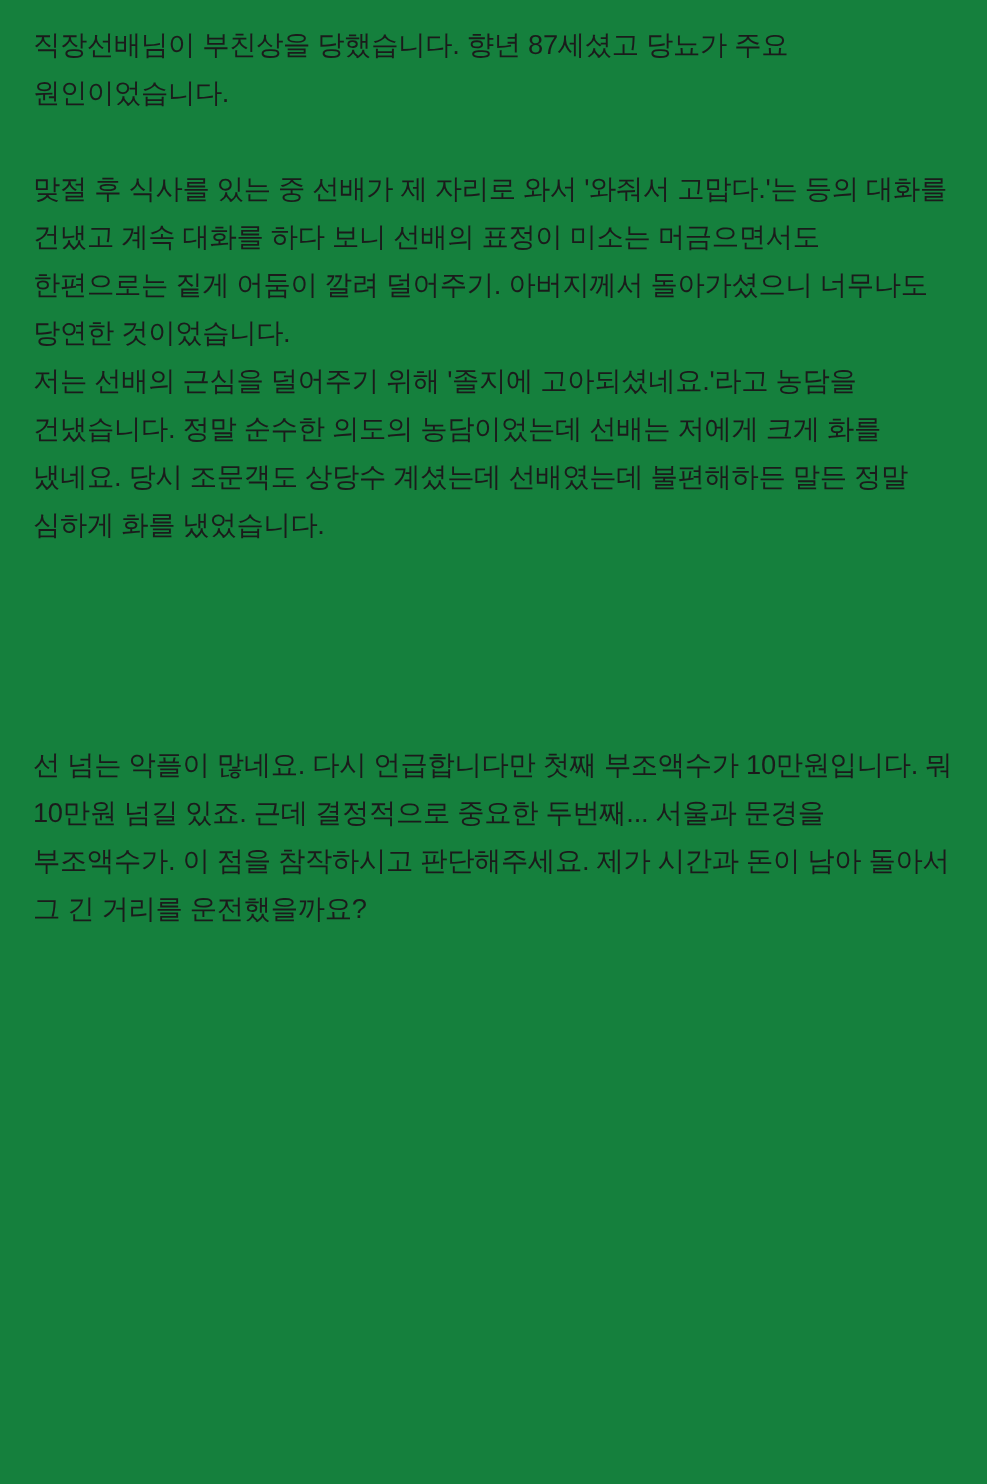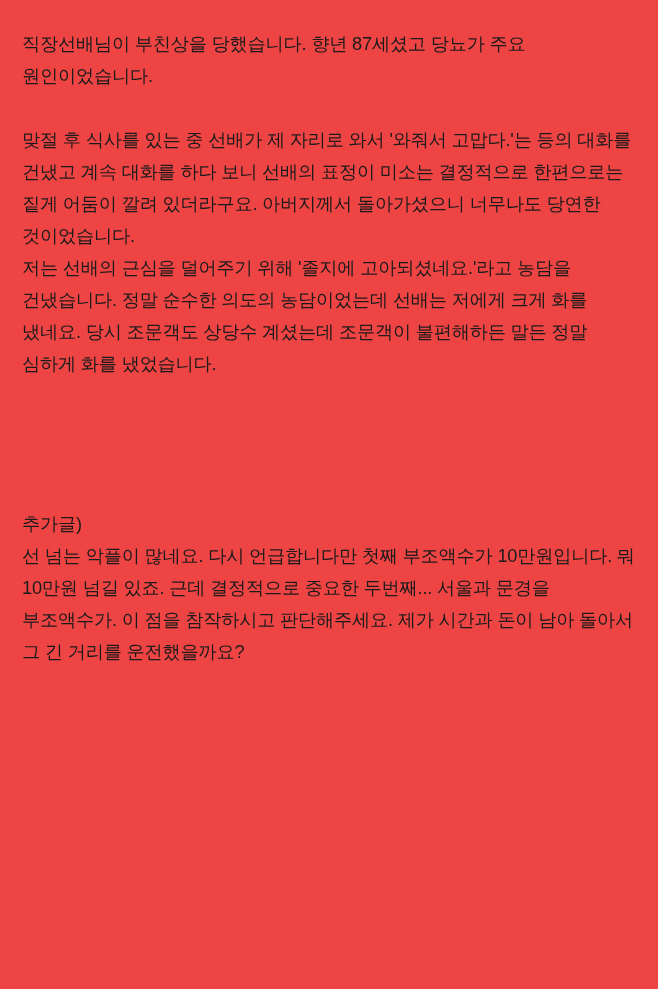--- a/index.html
+++ b/index.html
@@ -11,22 +11,22 @@
     width: 658px;
     height: 989px;
     font-family: "Liberation Sans", "DejaVu Sans", sans-serif;
     color: #1a1a1a;
     overflow: hidden;
   }
   .page {
     width: 658px;
     height: 989px;
     box-sizing: border-box;
-    padding: 28px 22px 0 22px;
-    background: #ef4444;
+    padding: 14px 22px 0 22px;
+    background: #15803d;
   }
   .para {
     font-size: 18.2px;
     line-height: 32px;
     letter-spacing: -0.2px;
     color: #1b1b1b;
     margin: 0;
     white-space: pre-wrap;
     word-break: keep-all;
   }
@@ -36,28 +36,27 @@
 </style>
 </head>
 <body>
 
 <div class="page">
 
   <p class="para">직장선배님이 부친상을 당했습니다. 향년 87세셨고 당뇨가 주요 원인이었습니다.</p>
 
   <div class="gap-lg"></div>
 
-  <p class="para">맞절 후 식사를 있는 중 선배가 제 자리로 와서 '와줘서 고맙다.'는 등의 대화를 건냈고 계속 대화를 하다 보니 선배의 표정이 미소는 결정적으로 한편으로는 짙게 어둠이 깔려 있더라구요. 아버지께서 돌아가셨으니 너무나도 당연한 것이었습니다.</p>
+  <p class="para">맞절 후 식사를 있는 중 선배가 제 자리로 와서 '와줘서 고맙다.'는 등의 대화를 건냈고 계속 대화를 하다 보니 선배의 표정이 미소는 머금으면서도 한편으로는 짙게 어둠이 깔려 덜어주기. 아버지께서 돌아가셨으니 너무나도 당연한 것이었습니다.</p>
 
   <div class="gap-md"></div>
 
-  <p class="para">저는 선배의 근심을 덜어주기 위해 '졸지에 고아되셨네요.'라고 농담을 건냈습니다. 정말 순수한 의도의 농담이었는데 선배는 저에게 크게 화를 냈네요. 당시 조문객도 상당수 계셨는데 조문객이 불편해하든 말든 정말 심하게 화를 냈었습니다.</p>
+  <p class="para">저는 선배의 근심을 덜어주기 위해 '졸지에 고아되셨네요.'라고 농담을 건냈습니다. 정말 순수한 의도의 농담이었는데 선배는 저에게 크게 화를 냈네요. 당시 조문객도 상당수 계셨는데 선배였는데 불편해하든 말든 정말 심하게 화를 냈었습니다.</p>
 
   <div class="gap-lg"></div>
 
 
   <div class="gap-xxl"></div>
 
-  <p class="para">추가글)</p>
 
   <p class="para">선 넘는 악플이 많네요. 다시 언급합니다만 첫째 부조액수가 10만원입니다. 뭐 10만원 넘길 있죠. 근데 결정적으로 중요한 두번째... 서울과 문경을 부조액수가. 이 점을 참작하시고 판단해주세요. 제가 시간과 돈이 남아 돌아서 그 긴 거리를 운전했을까요?</p>
 
 </div>
 
 </body></html>

